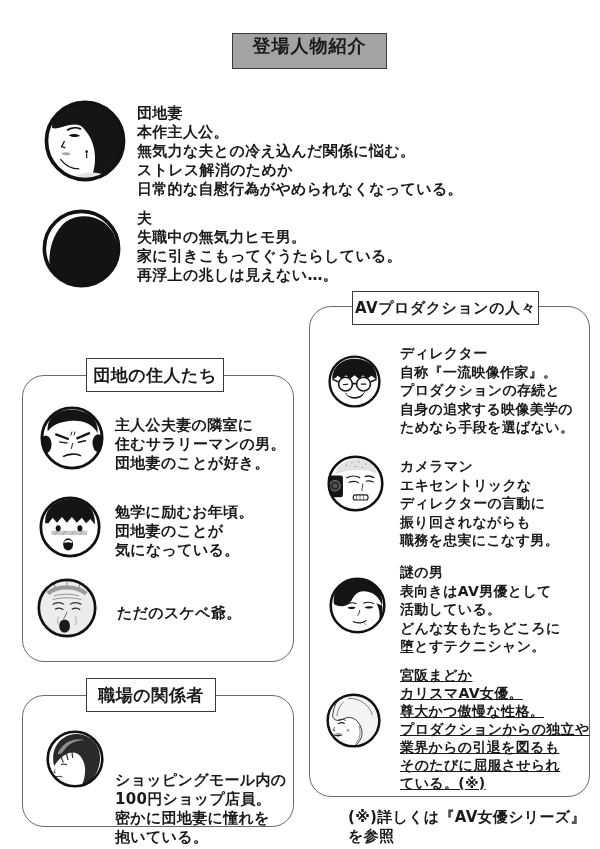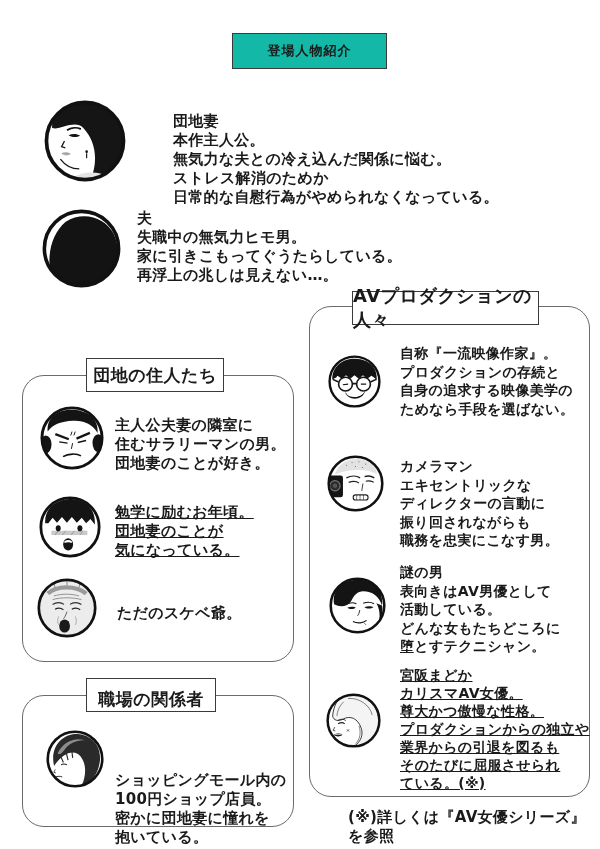--- a/index.html
+++ b/index.html
@@ -3,23 +3,23 @@
 <meta charset="utf-8">
 <style>
   html,body{margin:0;padding:0;background:#fff;}
   .page{
     position:relative;width:600px;height:849px;background:#fff;overflow:hidden;
     font-family:"DejaVu Sans","Liberation Sans",sans-serif;
     color:#1a1a1a;font-weight:bold;
   }
   .title-box{
     position:absolute;left:232px;top:33px;width:153px;height:34px;
-    border:1.5px solid #3a3a3a;background:#14b8a6;
-    display:flex;align-items:center;justify-content:center;
-    font-size:13px;letter-spacing:1px;
+    border:1.5px solid #3a3a3a;background:#a3a3a3;
+    display:flex;justify-content:center;
+    font-size:18px;letter-spacing:1px;
   }
   .group-box{
     position:absolute;border:1.5px solid #6a6a6a;border-radius:22px;background:#fff;
   }
   .group-label{
     position:absolute;border:1.5px solid #3a3a3a;background:#fff;z-index:2;
     display:flex;align-items:center;justify-content:center;
     font-size:17px;letter-spacing:0.5px;
   }
   .avatar{position:absolute;z-index:1;}
@@ -56,21 +56,21 @@
           <path d="M25,50 L21.5,57 L26,58.5" stroke="#151515" stroke-width="1.6" fill="none"></path>
           <path d="M21,65 C25,63 30,63.5 33,66 C29,68.5 24,68 21,65 Z" fill="#a8a8a8"></path>
           <path d="M20,72 C26,80 34,84 43,84" stroke="#151515" stroke-width="1.5" fill="none"></path>
           <circle cx="52" cy="63" r="1.6" fill="#151515"></circle>
           <path d="M52,65 L52,71" stroke="#151515" stroke-width="1.4"></path>
           <path d="M28,100 C38,90 54,86 70,90 L70,100 Z" fill="#e4e4e4"></path>
         </g>
         <circle cx="50" cy="50" r="47" fill="none" stroke="#111" stroke-width="4.5"></circle>
       </svg>
     </div>
-    <div class="char-text" style="left:137px;top:112px;margin-left:36px;">
+    <div class="char-text" style="left:137px;top:104px;">
       <div>団地妻</div>
       <div class="desc">本作主人公。
 無気力な夫との冷え込んだ関係に悩む。
 ストレス解消のためか
 日常的な自慰行為がやめられなくなっている。</div>
     </div>
   </div>
 
   <div>
     <div class="avatar" style="left:42px;top:209px;width:79px;height:79px;">
@@ -148,21 +148,21 @@
           <rect x="20" y="56" width="58" height="7" fill="#c9c9c9"></rect>
           <path d="M26,63 L31,56 M38,63 L43,56 M52,63 L57,56 M66,63 L71,56" stroke="#8f8f8f" stroke-width="1.2" fill="none"></path>
           <ellipse cx="31" cy="52" rx="4" ry="5" fill="#141414"></ellipse>
           <ellipse cx="66" cy="52" rx="4" ry="5" fill="#141414"></ellipse>
           <ellipse cx="47" cy="78" rx="8" ry="10" fill="#141414"></ellipse>
           <path d="M41,73 C45,70.5 50,70.5 53,73 L53,76 C49,74 45,74 41,76 Z" fill="#fff"></path>
         </g>
         <circle cx="50" cy="50" r="47" fill="none" stroke="#111" stroke-width="4.5"></circle>
       </svg>
     </div>
-    <div class="char-text" style="left:115px;top:503px;text-decoration:underline;">
+    <div class="char-text" style="left:115px;top:503px;">
       <div class="desc">勉学に励むお年頃。
 団地妻のことが
 気になっている。</div>
     </div>
   </div>
 
   <div>
     <div class="avatar" style="left:37px;top:578px;width:60px;height:60px;">
       <svg viewBox="0 0 100 100">
         <defs>
@@ -186,21 +186,21 @@
         </g>
         <circle cx="50" cy="50" r="47" fill="none" stroke="#111" stroke-width="4.5"></circle>
       </svg>
     </div>
     <div class="char-text" style="left:117px;top:604px;">
       <div class="desc">ただのスケベ爺。</div>
     </div>
   </div>
 
   <div class="group-box" style="left:22px;top:695px;width:270px;height:130px;"></div>
-  <div class="group-label" style="left:86px;top:678px;width:128px;height:32px;align-items:flex-end;">
+  <div class="group-label" style="left:86px;top:678px;width:128px;height:32px;">
     <span>職場の関係者</span>
   </div>
 
   <div>
     <div class="avatar" style="left:46px;top:730px;width:58px;height:58px;">
       <svg viewBox="0 0 100 100">
         <defs>
             <clipPath id="cp6">
               <circle cx="50" cy="50" r="47"></circle>
             </clipPath>
@@ -219,21 +219,21 @@
     </div>
     <div class="char-text" style="left:115px;top:731px;margin-top:40px;">
       <div class="desc">ショッピングモール内の
 100円ショップ店員。
 密かに団地妻に憧れを
 抱いている。</div>
     </div>
   </div>
 
   <div class="group-box" style="left:309px;top:306px;width:279px;height:489px;"></div>
-  <div class="group-label" style="left:352px;top:291px;width:185px;height:32px;font-size:18px;">
+  <div class="group-label" style="left:352px;top:291px;width:185px;height:32px;font-size:15px;">
     <span>AVプロダクションの人々</span>
   </div>
 
   <div>
     <div class="avatar" style="left:328px;top:355px;width:53px;height:53px;">
       <svg viewBox="0 0 100 100">
         <defs>
             <clipPath id="cp7">
               <circle cx="50" cy="50" r="47"></circle>
             </clipPath>
@@ -248,20 +248,21 @@
           <path d="M20,51 L9,46 M80,51 L91,46" stroke="#141414" stroke-width="3" fill="none"></path>
           <path d="M28,56 L38,55" stroke="#141414" stroke-width="2" fill="none"></path>
           <path d="M62,55 L72,55" stroke="#141414" stroke-width="2" fill="none"></path>
           <path d="M32,70 C42,82 62,82 70,68 C66,86 38,88 32,70 Z" fill="#141414"></path>
           <path d="M34,72 C44,78 58,78 67,69 L66,73 C56,81 44,81 36,75 Z" fill="#fff"></path>
         </g>
         <circle cx="50" cy="50" r="47" fill="none" stroke="#111" stroke-width="4.5"></circle>
       </svg>
     </div>
     <div class="char-text rt" style="left:400px;top:344px;">
+      <div>ディレクター</div>
       <div class="desc">自称『一流映像作家』。
 プロダクションの存続と
 自身の追求する映像美学の
 ためなら手段を選ばない。</div>
     </div>
   </div>
 
   <div>
     <div class="avatar" style="left:327px;top:455px;width:57px;height:57px;">
       <svg viewBox="0 0 100 100">

